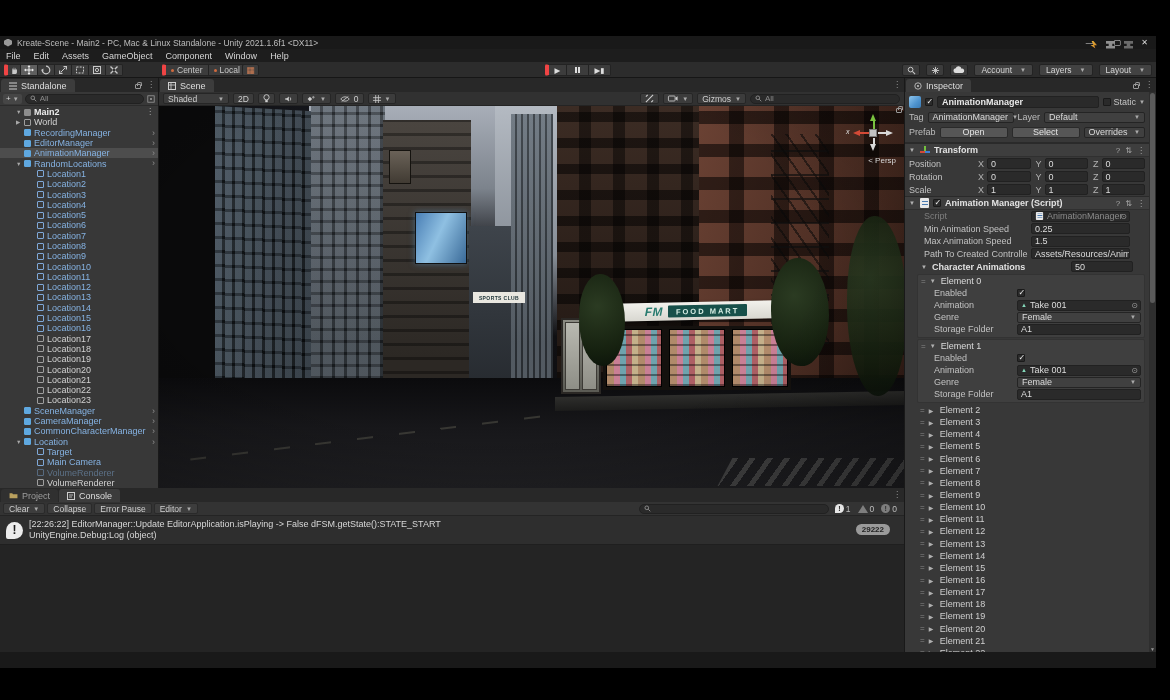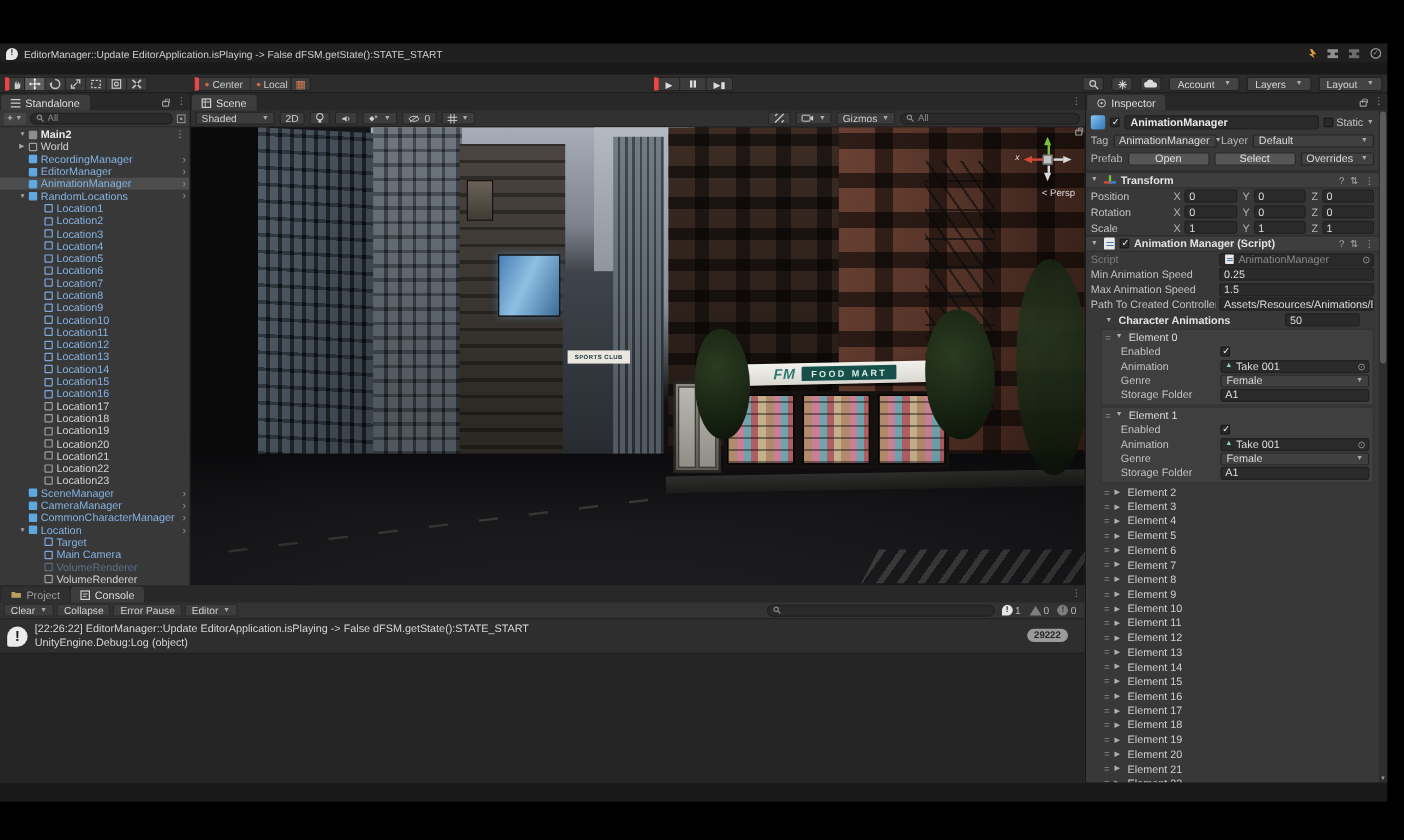--- a/index.html
+++ b/index.html
@@ -171,21 +171,21 @@
 .comp-head .hicons{margin-left:auto;display:flex;gap:5px;color:#a8a8a8;font-weight:normal;font-size:8px}
 .axisicon{width:10px;height:10px;position:relative}
 .axisicon::before{content:"";position:absolute;left:4px;top:1px;width:2px;height:7px;background:#74c13f}
 .axisicon::after{content:"";position:absolute;left:0;top:6px;width:10px;height:2px;background:linear-gradient(90deg,#d44a36 50%,#3f7fd4 50%)}
 .scripticon{width:9px;height:10px;background:#e8e8e8;border-radius:1px;position:relative}
 .scripticon::after{content:"";position:absolute;left:1.5px;top:2px;width:6px;height:5px;background:repeating-linear-gradient(0deg,#4a7ab0 0 1px,transparent 1px 2.5px)}
 .trow{display:flex;align-items:center;height:13px;padding:0 4px;gap:3px}
 .trow .tlabel{width:64px;color:#c2c2c2}
 .axis{color:#b4b4b4;margin-left:2px}
 .tfield{flex:1;height:11px;background:#2a2a2a;border:1px solid #212121;border-radius:2px;padding:0 3px;display:flex;align-items:center;color:#dcdcdc}
-.srow{display:flex;align-items:center;height:12.5px;padding:0 4px;gap:3px}
+.srow{display:flex;align-items:center;height:12.5px;padding:0 19px;gap:3px}
 .srow .slabel{width:104px;flex:0 0 auto;color:#c2c2c2;white-space:nowrap;overflow:hidden}
 .srow .slabel.dim{color:#7e7e7e}
 .field{flex:1;height:11px;background:#2a2a2a;border:1px solid #212121;border-radius:2px;padding:0 3px;display:flex;align-items:center;gap:3px;color:#dcdcdc;white-space:nowrap;overflow:hidden}
 .objfield{flex:1;height:11px;background:#2a2a2a;border:1px solid #212121;border-radius:2px;padding:0 3px;display:flex;align-items:center;gap:3px;color:#dcdcdc;position:relative}
 .objfield .picker{position:absolute;right:2px;color:#9a9a9a;font-size:8px}
 .clip{color:#84d8ba;font-size:6px}
 .dimtxt{color:#8a8a8a}
 .charhead{display:flex;align-items:center;height:13px;padding:0 16px;gap:4px;font-weight:bold;color:#e2e2e2}
 .sizefield{margin-left:auto;width:62px;height:11px;background:#2a2a2a;border:1px solid #212121;border-radius:2px;display:flex;align-items:center;padding:0 3px;color:#dcdcdc;font-weight:normal}
 .elem-block{background:#3f3f3f;border:1px solid #333;border-radius:2px;margin:1px 4px 1px 12px;padding-bottom:2px}
@@ -224,21 +224,40 @@
 .sic-bake{width:8px;height:8px;background:linear-gradient(135deg,#f0c040,#c87820);clip-path:polygon(50% 0,100% 60%,65% 60%,80% 100%,20% 55%,55% 55%,30% 0)}
 .sic-cache{width:9px;height:8px;background:#8f8f8f;clip-path:polygon(0 0,100% 0,100% 40%,70% 40%,70% 70%,100% 70%,100% 100%,0 100%,0 70%,30% 70%,30% 40%,0 40%)}
 .sic-prog{width:9px;height:9px;border-radius:50%;border:1px solid #9a9a9a;color:#9a9a9a;font-size:6px;display:flex;align-items:center;justify-content:center}
 svg{overflow:visible}
 </style>
 </head>
 <body>
 
 <div class="win">
 
-
+  <div class="titlebar">
+    <span class="unity-logo"></span>
+    <span>Kreate-Scene - Main2 - PC, Mac &amp; Linux Standalone - Unity 2021.1.6f1 &lt;DX11&gt;</span>
+    <div class="win-controls">
+      <span>—</span>
+      <span>▢</span>
+      <span>✕</span>
+    </div>
+  </div>
+
+  <div class="menubar">
+
+  <span>File</span>
+      <span>Edit</span>
+      <span>Assets</span>
+      <span>GameObject</span>
+      <span>Component</span>
+      <span>Window</span>
+      <span>Help</span>
+    </div>
 
   <div class="toolbar">
     <div class="toolgroup" style="left:4px">
       <span class="tbtn">
           <svg width="9" height="9" viewBox="0 0 10 10">
             <path d="M2.5 9V5c0-1.8.8-2.8.8-2.8l.5 2.6.6-3.6.8 3.6.8-3.2.5 3.2 1.2-1.8V7c0 1.6-1.2 2-2.6 2z" fill="#c8c8c8"></path>
           </svg>
         </span>
       <span class="tbtn sel">
           <svg width="10" height="10" viewBox="0 0 10 10">

